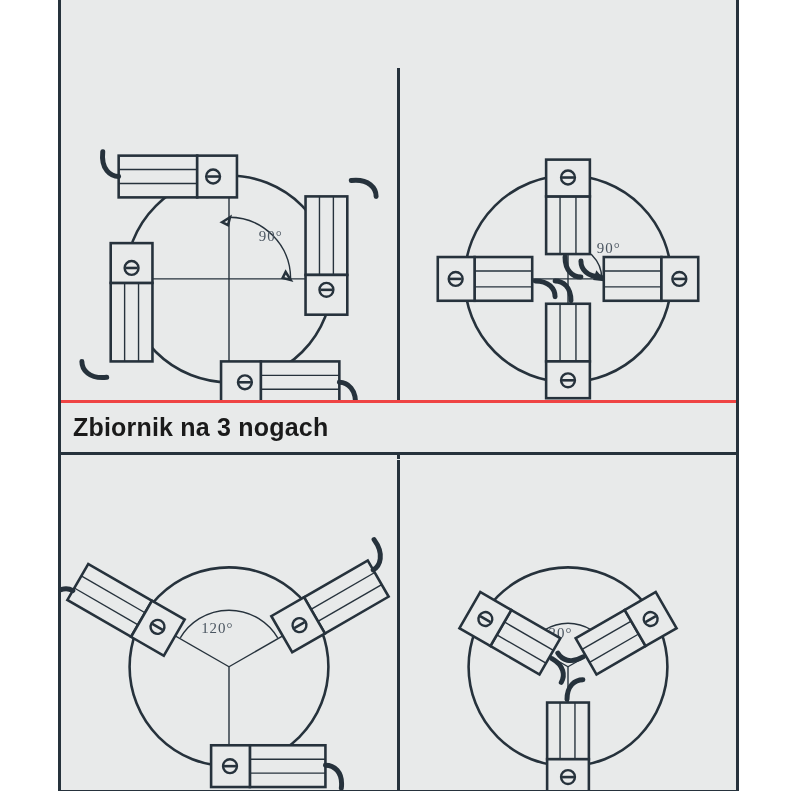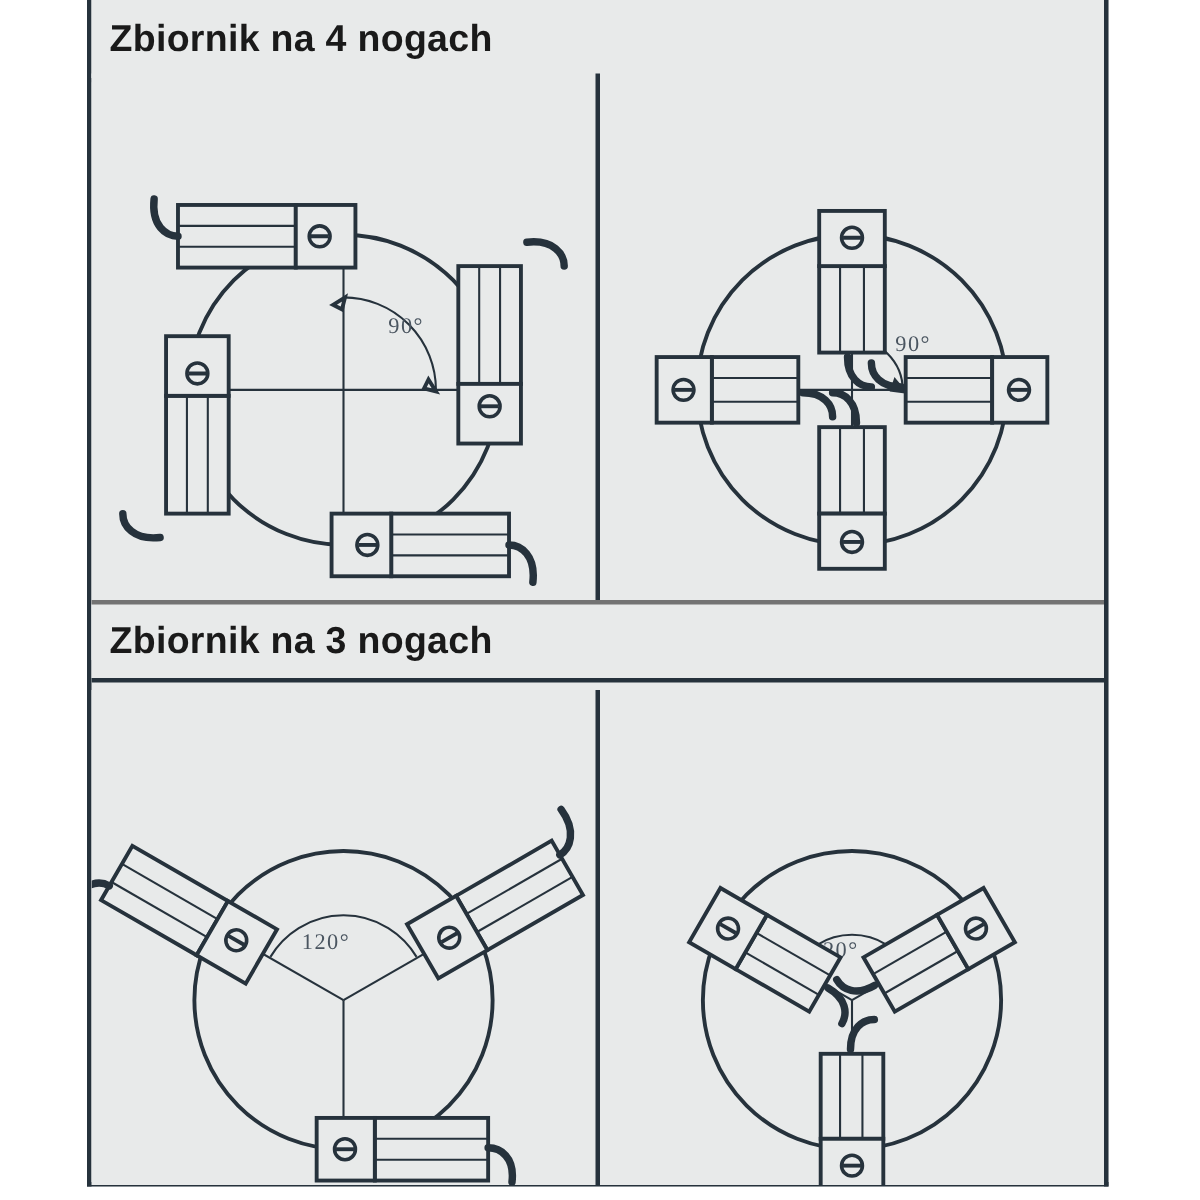--- a/index.html
+++ b/index.html
@@ -39,39 +39,39 @@
     left: 0;
     width: 100%;
     height: 55px;
     box-sizing: border-box;
     border-bottom: 3px solid #26323c;
     display: flex;
     align-items: center;
     background: #e8eaea;
   }
   .title-row.row1 { top: 0px; }
-  .title-row.row2 { top: 400px; border-top: 3px solid #737373; }
+  .title-row.row2 { top: 400px; border-top: 3px solid #ef4444; }
 
   .title-text {
     font-size: 25px;
     font-weight: bold;
     color: #1a1a1a;
     padding-left: 12px;
     letter-spacing: 0.2px;
     white-space: nowrap;
   }
 
   .diagram-row {
     position: absolute;
     left: 0;
     width: 100%;
     display: flex;
     background: #e8eaea;
   }
-  .diagram-row.r1 { top: 49px; height: 391px; }
+  .diagram-row.r1 { top: 68px; height: 391px; }
   .diagram-row.r2 { top: 460px; height: 330px; }
 
   .cell {
     position: relative;
     flex: 1 1 50%;
     height: 100%;
     overflow: hidden;
   }
   .cell.left { border-right: 3px solid #26323c; }
 
@@ -95,23 +95,20 @@
     letter-spacing: 1px;
   }
 </style>
 </head>
 <body>
 
 <div id="page">
 
   <div class="table-wrap">
 
-    <div class="title-row row1">
-      <div class="title-text">Zbiornik na 4 nogach</div>
-    </div>
 
     <div class="diagram-row r1">
 
       <div class="cell left">
         <svg viewBox="0 0 338 345" preserveAspectRatio="xMidYMid meet">
 
           <circle class="ink med" cx="169" cy="188" r="104"></circle>
 
           <line class="ink thin" x1="169" y1="84" x2="169" y2="292"></line>
           <line class="ink thin" x1="65" y1="188" x2="273" y2="188"></line>

